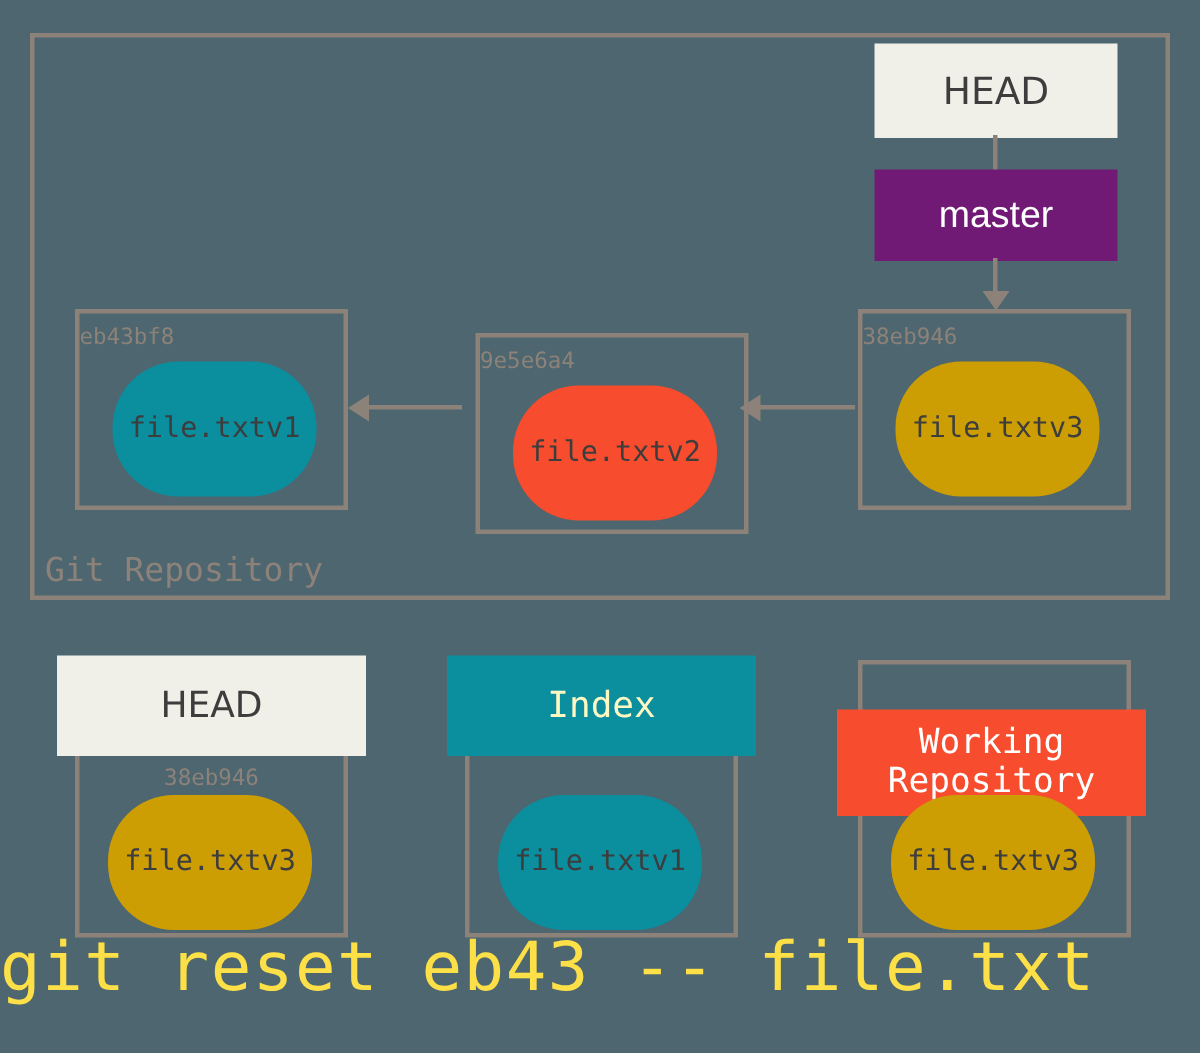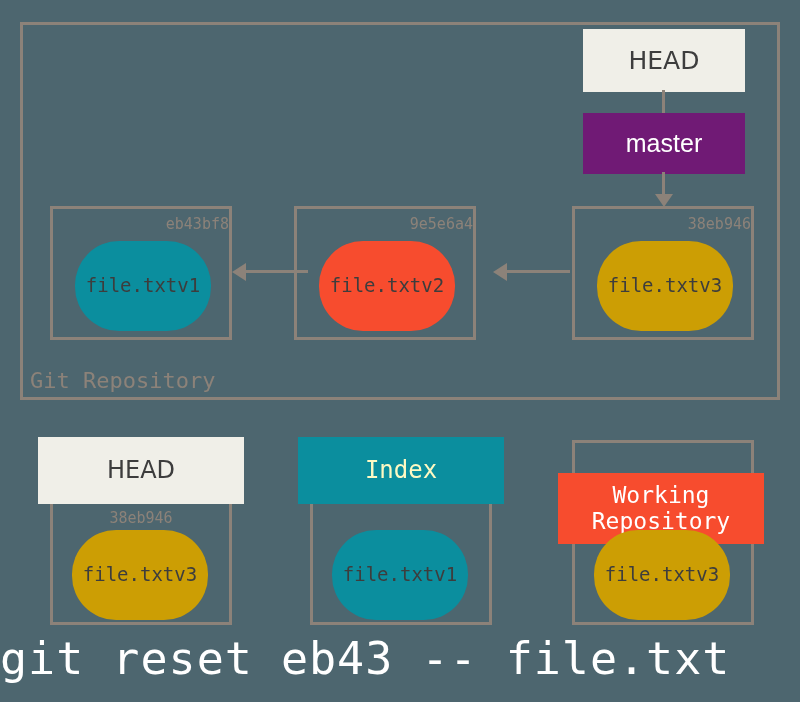--- a/index.html
+++ b/index.html
@@ -93,29 +93,29 @@
   
   .commit-box {
     position: absolute;
     box-sizing: border-box;
     border: 3px solid #8c8279;
     width: 182px;
     height: 134px;
     top: 206px;
   }
   .commit-1 { left: 50px; }
-  .commit-2 { left: 294px; }
+  .commit-2 { left: 317px; margin-top: 16px; }
   .commit-3 { left: 572px; }
 
   .commit-sha {
     position: absolute;
     top: 6px;
     left: 0;
     width: 100%;
-    text-align: right;
+    text-align: left;
     font-family: "DejaVu Sans Mono", monospace;
     font-size: 15px;
     color: #8c8279;
   }
 
   .blob {
     position: absolute;
     border-radius: 44px;
     display: flex;
     flex-direction: row;
@@ -228,26 +228,26 @@
     font-size: 19px;
   }
   .blob-area-1 { left: 72px; }
   .blob-area-2 { left: 332px; }
   .blob-area-3 { left: 594px; }
 
   
   .command {
     position: absolute;
     left: 0;
-    top: 632px;
+    top: 618px;
     width: 648px;
     text-align: center;
     font-family: "DejaVu Sans Mono", monospace;
     font-size: 45px;
-    color: #ffffff;
+    color: #fde047;
     white-space: nowrap;
     letter-spacing: 1px;
   }
 </style>
 </head>
 <body>
 
 <div class="canvas">
 
   <div class="repo-box"></div>

